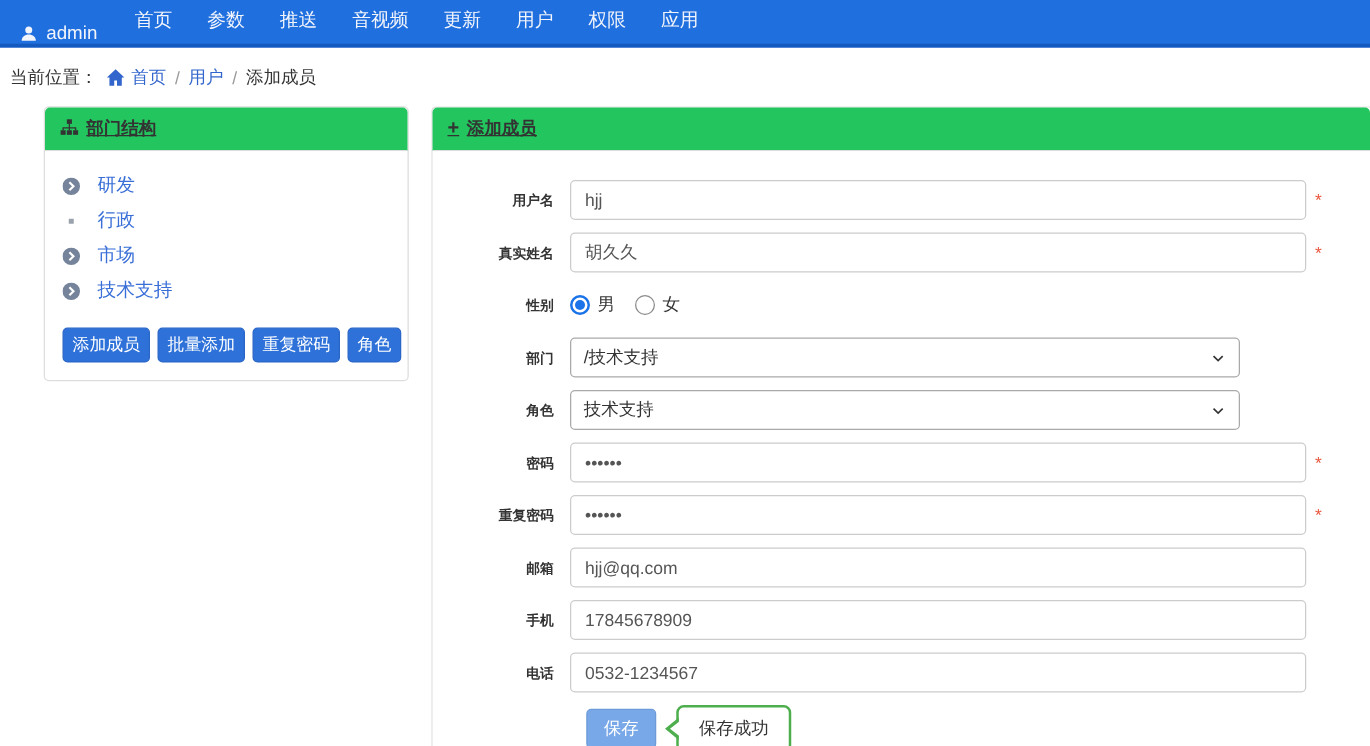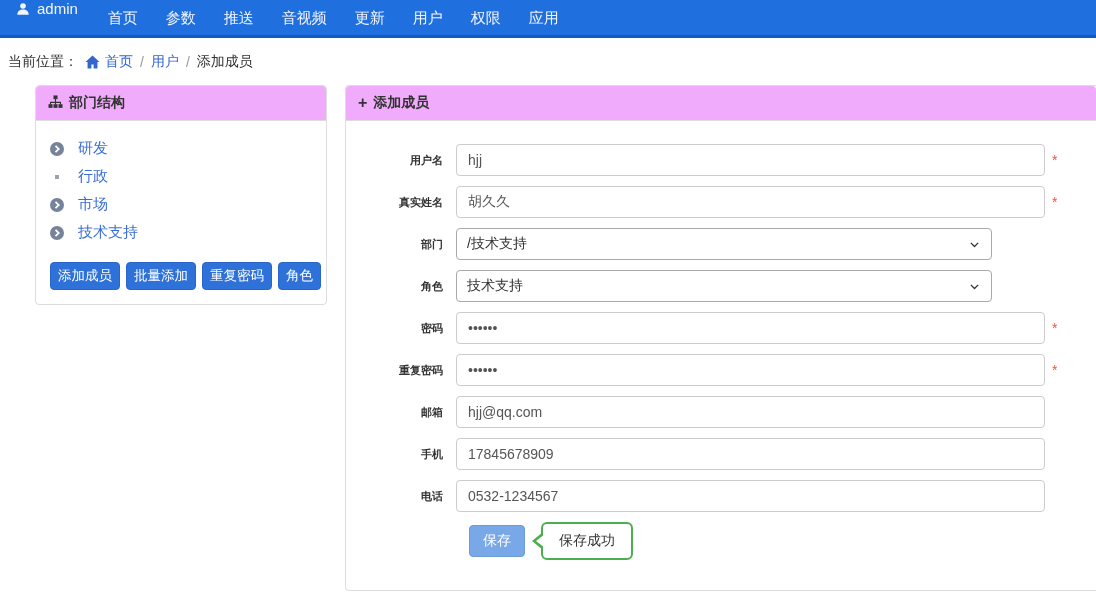--- a/index.html
+++ b/index.html
@@ -6,21 +6,21 @@
   body {
     font-family: "Liberation Sans", "DejaVu Sans", sans-serif;
     background: #fff;
     color: #333;
   }
   .page { width: 1096px; height: 597px; overflow: hidden; background: #fff; }
 
   
   .navbar {
     height: 38px; background: #1f6fdf; border-bottom: 3px solid #1459bd;
-    display: flex; align-items: flex-start; padding: 0 8px;
+    display: flex; align-items: flex-end; padding: 0 8px;
   }
   .brand {
     display: flex; align-items: center; gap: 7px; color: #f2f5fb;
     font-size: 15px; margin: 0 16px 0 8px; cursor: pointer;
   }
   .brand svg { display: block; }
   .nav-item {
     color: #f2f5fb; font-size: 15px; padding: 9px 14px; cursor: pointer;
   }
 
@@ -31,23 +31,23 @@
   }
   .breadcrumb a { color: #3366cc; text-decoration: none; display: flex; align-items: center; gap: 5px; cursor: pointer; }
   .crumb-sep { color: #999; }
   .home-icon svg { display: block; }
 
   
   .content { display: flex; align-items: flex-start; padding-left: 35px; gap: 18px; }
 
   .panel { border: 1px solid #ddd; border-radius: 4px; background: #fff; }
   .panel-header {
-    background: #f0abfc; border-bottom: 1px solid #ddd;
+    background: #22c55e; border-bottom: 1px solid #ddd;
     padding: 8px 12px; font-size: 14px; font-weight: bold; color: #333;
-    border-radius: 4px 4px 0 0; display: flex; align-items: center; gap: 6px;
+    border-radius: 4px 4px 0 0; display: flex; align-items: center; gap: 6px; text-decoration: underline;
   }
 
   
   .sidebar { width: 292px; flex-shrink: 0; }
   .sidebar-body { padding: 20px 14px 14px 14px; }
   .tree-item {
     display: flex; align-items: center; gap: 14px; margin-bottom: 13px;
     color: #3a6fd8; font-size: 15px; cursor: pointer; height: 15px;
   }
   .tree-item .branch-icon svg { display: block; }
@@ -224,20 +224,33 @@
           <input class="form-input" value="hjj" style="">
           <span class="req">*</span>
         </div>
 
         <div class="form-row">
           <label class="form-label">真实姓名</label>
           <input class="form-input" value="胡久久" style="">
           <span class="req">*</span>
         </div>
 
+        <div class="form-row">
+          <label class="form-label">性别</label>
+          <div class="radio-group">
+            <span class="radio-option">
+              <span class="radio-circle checked"></span>
+              <span>男</span>
+            </span>
+            <span class="radio-option">
+              <span class="radio-circle"></span>
+              <span>女</span>
+            </span>
+          </div>
+        </div>
 
         <div class="form-row">
           <label class="form-label">部门</label>
           <div class="form-select">
             <span>/技术支持</span>
             <span class="chev">
               <svg width="13" height="13" viewBox="0 0 16 16">
                   <path d="M3.5 6 L8 10.5 L12.5 6" stroke="#333" stroke-width="1.6" fill="none"></path>
                 </svg>
             </span>

